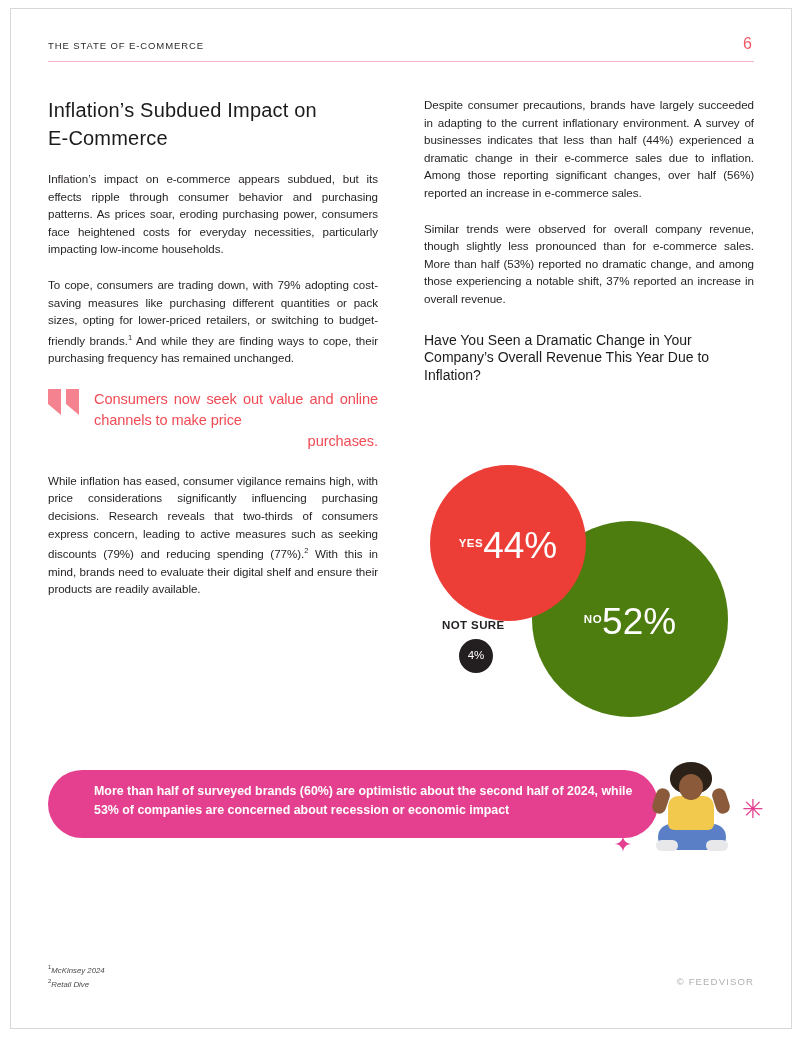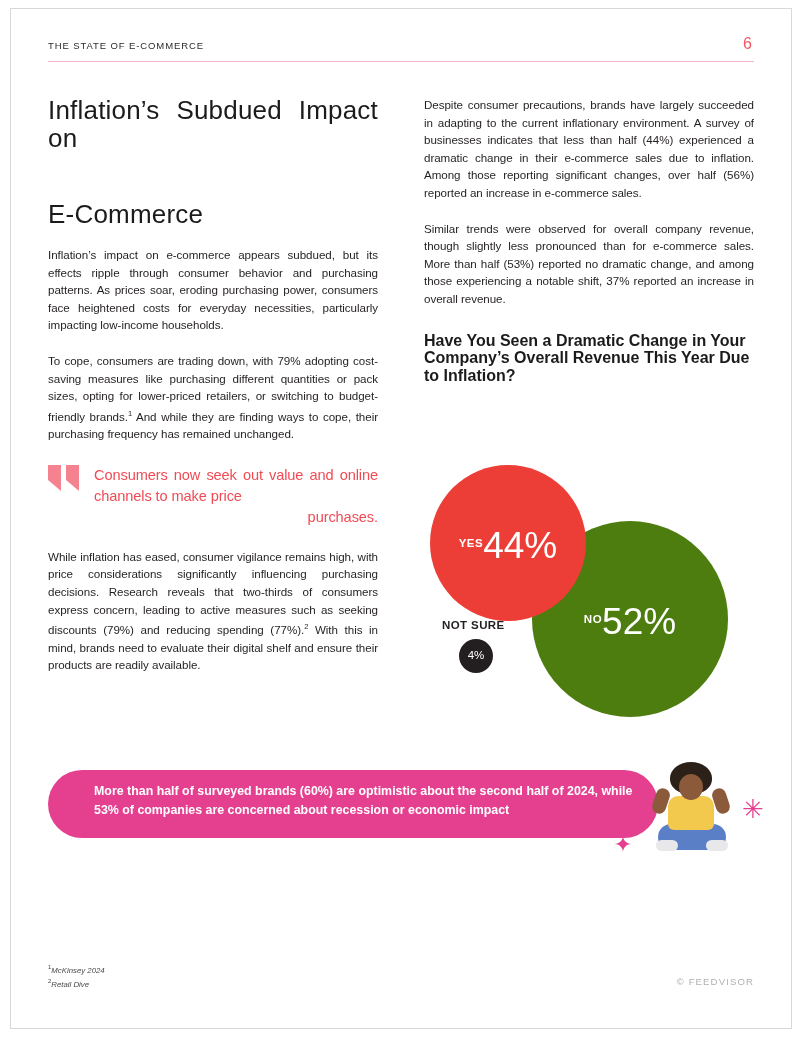--- a/index.html
+++ b/index.html
@@ -69,28 +69,28 @@
   .col {
     position: absolute;
     top: 96px;
     width: 330px;
   }
   #col-left { left: 48px; }
   #col-right { left: 424px; }
 
   h1.page-title {
     margin: 0 0 18px 0;
-    font-size: 26px;
+    font-size: 20px;
     line-height: 28px;
     font-weight: 400;
     color: #1b1b1b;
     text-align: justify;
     letter-spacing: 0.2px;
   }
-  h1.page-title .t2 { display: block; text-align: left; margin-top: 48px; }
+  h1.page-title .t2 { display: block; text-align: left; }
 
   p.body {
     margin: 0 0 18px 0;
     font-size: 11.6px;
     line-height: 17.6px;
     color: #231f20;
     text-align: justify;
     letter-spacing: -0.05px;
   }
   p.body sup { font-size: 7.5px; vertical-align: super; }
@@ -133,23 +133,23 @@
     font-size: 14.6px;
     line-height: 21px;
     color: #f04b55;
     text-align: justify;
     letter-spacing: -0.1px;
   }
   #pullquote .qtext .last { display: block; text-align: right; }
 
   h2.subhead {
     margin: 24px 0 20px 0;
-    font-size: 16px;
+    font-size: 14px;
     line-height: 17.5px;
-    font-weight: bold;
+    font-weight: normal;
     color: #1b1b1b;
   }
 
   
   #bubble-chart {
     position: absolute;
     left: 424px;
     top: 455px;
     width: 340px;
     height: 275px;

